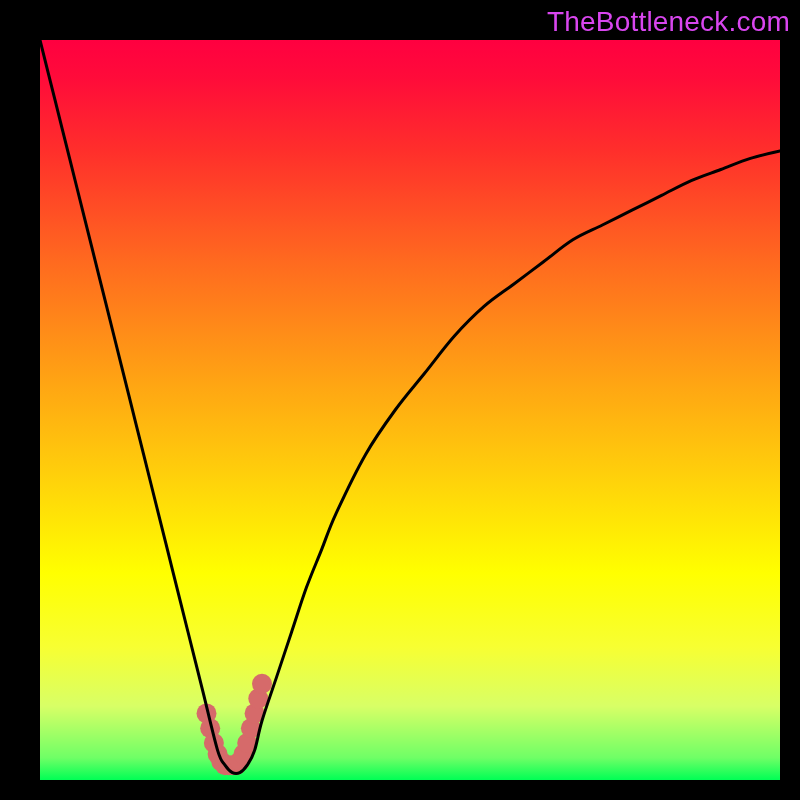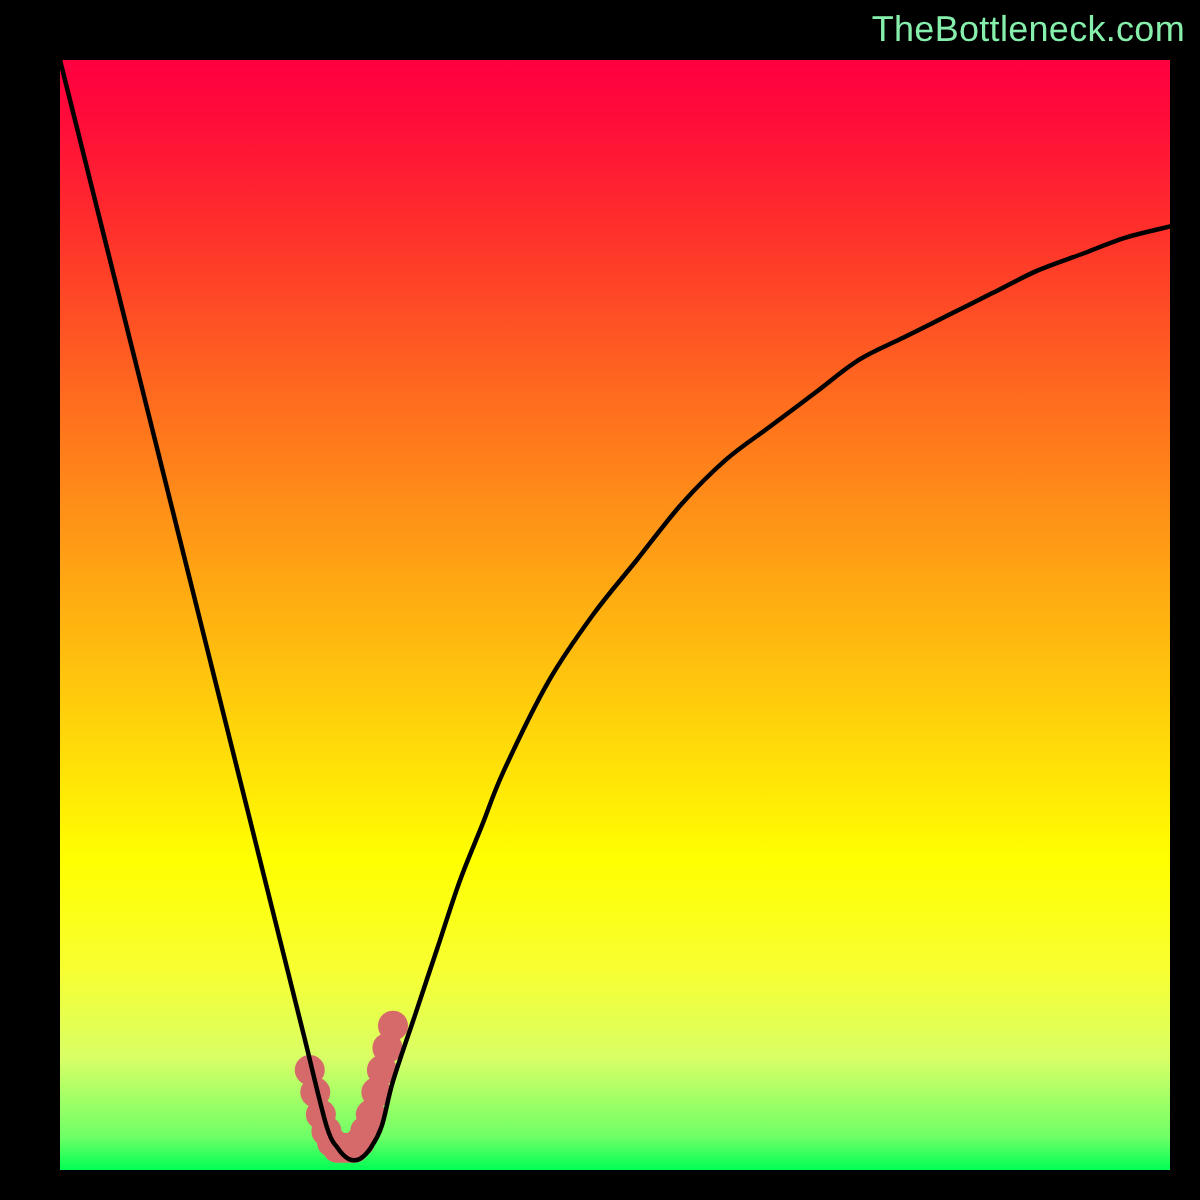--- a/index.html
+++ b/index.html
@@ -14,22 +14,22 @@
   .frame {
     position: relative;
     width: 800px;
     height: 800px;
     background: #000;
   }
   .watermark {
     position: absolute;
     top: 6px;
     right: 10px;
-    color: #86efac;
-    font-size: 24px;
+    color: #d946ef;
+    font-size: 28px;
     letter-spacing: 0.2px;
     z-index: 5;
   }
   .plot-area {
     position: absolute;
     left: 40px;
     top: 40px;
     width: 740px;
     height: 740px;
     overflow: hidden;

